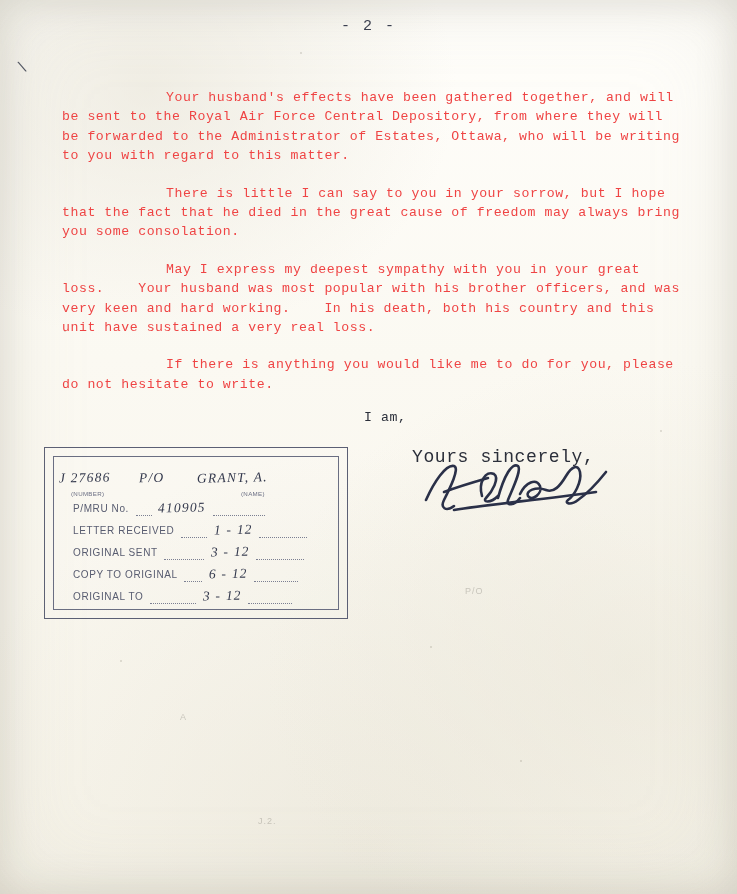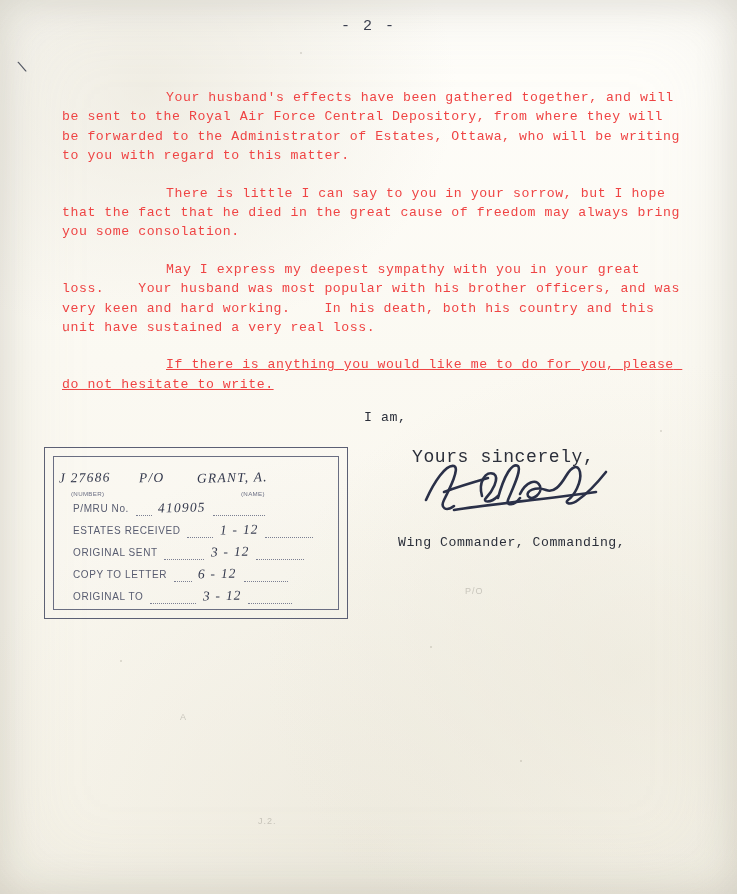--- a/index.html
+++ b/index.html
@@ -69,21 +69,21 @@
     width: 620px;
     font-size: 13.2px;
     line-height: 19.4px;
     letter-spacing: 0.55px;
     color: #ef4444;
   }
   .para {
     margin: 0 0 18px 0;
     white-space: pre-wrap;
   }
-  .para.p-last { margin-bottom: 8px; text-decoration: underline; }
+  .para.p-last { margin-bottom: 8px; }
   .indent { display: inline-block; width: 104px; }
 
   .closing-iam {
     position: absolute;
     left: 364px;
     top: 410px;
     font-size: 13.2px;
     letter-spacing: 0.6px;
     text-align: right;
   }
@@ -204,21 +204,20 @@
       <path d="M6 48 C14 30, 26 12, 34 14 C40 16, 30 36, 24 48 C20 56, 26 60, 34 54"></path>
       <path d="M24 40 C40 34, 54 30, 68 26"></path>
       <path d="M62 44 C58 30, 66 18, 74 22 C80 26, 72 40, 66 46 C62 50, 70 52, 78 44"></path>
       <path d="M78 46 C84 24, 92 10, 98 14 C102 18, 92 38, 88 48 C86 54, 94 54, 100 46"></path>
       <path d="M100 42 C106 30, 116 26, 120 34 C123 41, 112 50, 108 44 C105 39, 116 34, 126 38 C134 41, 140 34, 146 24 C152 14, 158 12, 160 20 C162 30, 154 44, 148 48 C144 51, 150 54, 158 48 C168 41, 178 30, 186 20"></path>
       <path d="M34 58 C70 52, 120 48, 176 40"></path>
     </g>
   </svg>
 
   <div class="sig-title">
-    <span class="sig-rank">Wing Commander, Commanding,</span>
   </div>
 
   <div class="stamp-box">
     <div class="stamp-inner"></div>
 
     <div class="stamp-row" style="top:22px;">
       <span class="hand">J 27686</span>
       <span class="hand" style="margin-left:22px;">P/O</span>
       <span class="hand" style="margin-left:26px;">GRANT, A.</span>
     </div>
@@ -226,35 +225,35 @@
     <div class="stamp-sub" style="left:196px;top:42px;">(NAME)</div>
 
     <div class="stamp-row" style="top:52px;">
       <span class="stamp-caps">P/MRU No.</span>
       <span class="dots" style="width:16px;">&nbsp;</span>
       <span class="hand">410905</span>
       <span class="dots" style="width:52px;">&nbsp;</span>
     </div>
 
     <div class="stamp-row" style="top:74px;">
-      <span class="stamp-caps">ESTATES RECEIVED</span>
+      <span class="stamp-caps">LETTER RECEIVED</span>
       <span class="dots" style="width:26px;">&nbsp;</span>
       <span class="hand">1 - 12</span>
       <span class="dots" style="width:48px;">&nbsp;</span>
     </div>
 
     <div class="stamp-row" style="top:96px;">
       <span class="stamp-caps">ORIGINAL SENT</span>
       <span class="dots" style="width:40px;">&nbsp;</span>
       <span class="hand">3 - 12</span>
       <span class="dots" style="width:48px;">&nbsp;</span>
     </div>
 
     <div class="stamp-row" style="top:118px;">
-      <span class="stamp-caps">COPY TO LETTER</span>
+      <span class="stamp-caps">COPY TO ORIGINAL</span>
       <span class="dots" style="width:18px;">&nbsp;</span>
       <span class="hand">6 - 12</span>
       <span class="dots" style="width:44px;">&nbsp;</span>
     </div>
 
     <div class="stamp-row" style="top:140px;">
       <span class="stamp-caps">ORIGINAL TO</span>
       <span class="dots" style="width:46px;">&nbsp;</span>
       <span class="hand">3 - 12</span>
       <span class="dots" style="width:44px;">&nbsp;</span>

